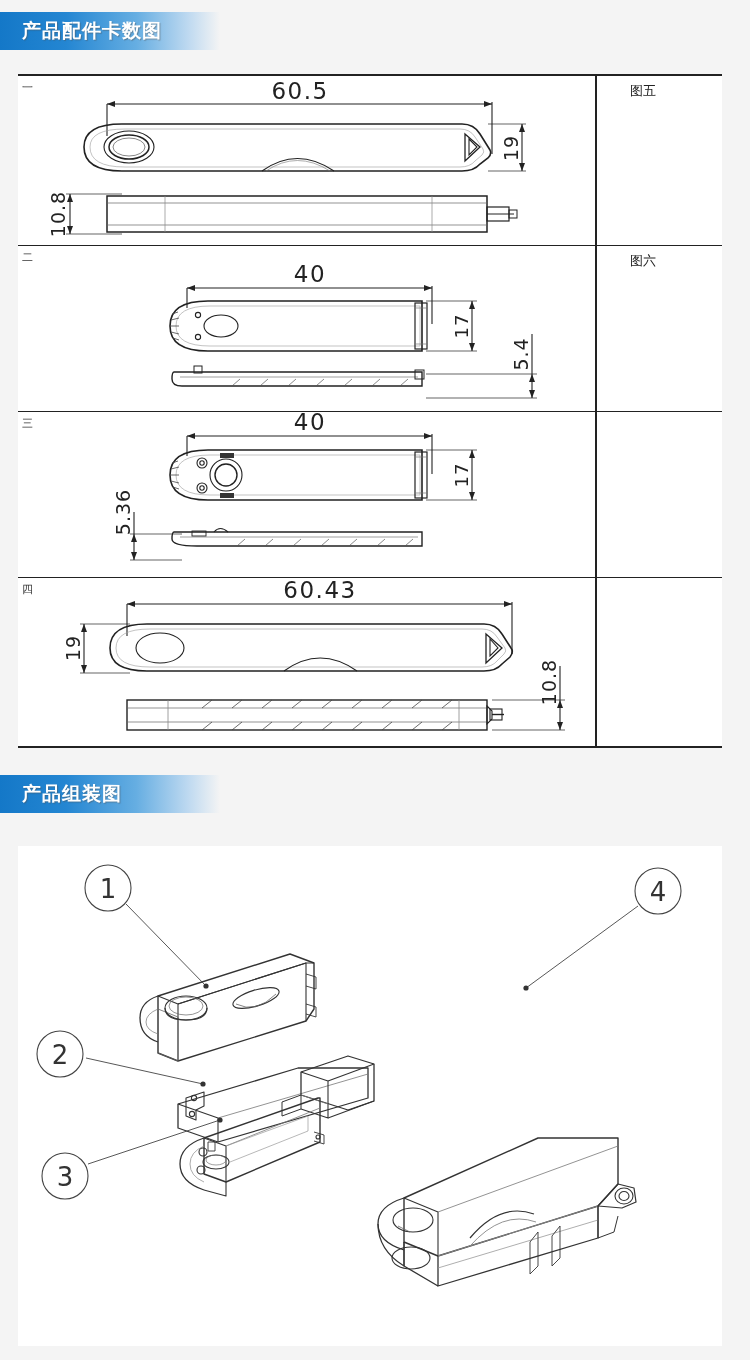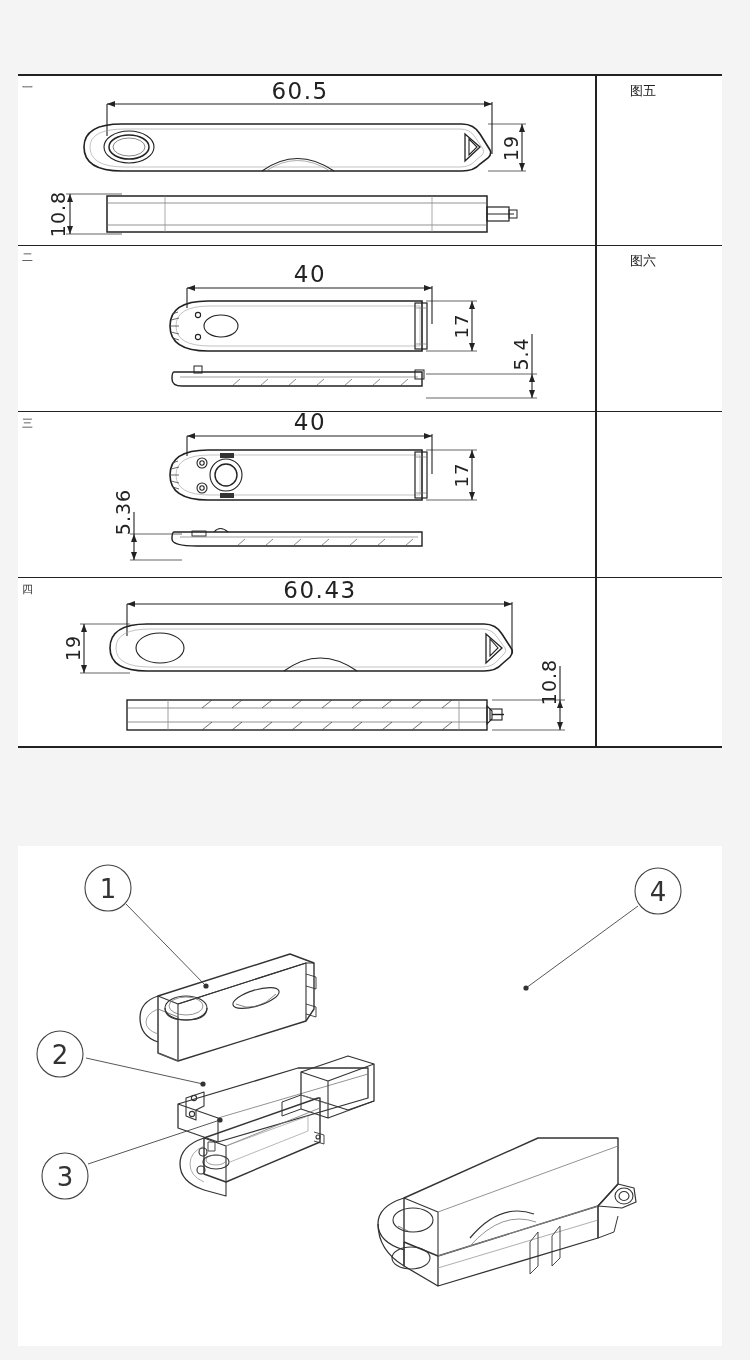--- a/index.html
+++ b/index.html
@@ -103,20 +103,23 @@
     height: 500px;
     background: #ffffff;
   }
   .assembly-panel svg { display: block; }
 </style>
 </head>
 <body>
 
 <div class="page">
 
+  <div class="section-header" id="header-parts">
+    <span class="title">产品配件卡数图</span>
+  </div>
 
   <div class="specs-panel">
 
     <div class="spec-row" style="height:170px;">
       <span class="row-index">一</span>
       <div class="fig-divider"></div>
       <span class="fig-label">图五</span>
       <div class="drawing-area">
         <svg width="577" height="170" viewBox="0 0 577 170">
           <g fill="none" stroke="#222" stroke-width="1.1">
@@ -393,20 +396,23 @@
             <text x="298" y="20" font-size="23" text-anchor="middle" letter-spacing="1.5">60.43</text>
             <text x="58" y="70" font-size="19" text-anchor="middle" transform="rotate(-90 58 70)" letter-spacing="1">19</text>
             <text x="534" y="104" font-size="19" text-anchor="middle" transform="rotate(-90 534 104)" letter-spacing="1">10.8</text>
           </g>
         </svg>
       </div>
     </div>
 
   </div>
 
+  <div class="section-header" id="header-assembly">
+    <span class="title">产品组装图</span>
+  </div>
 
   <div class="assembly-panel">
     <svg width="704" height="500" viewBox="0 0 704 500">
       <g fill="none" stroke="#333" stroke-width="1.1" stroke-linejoin="round">
 
         <g>
           <path d="M140,150 L272,108 L296,117 L296,163 L288,175 L160,215 L140,207 Z" stroke-width="1.4"></path>
           <path d="M140,150 L160,158 L160,215"></path>
           <path d="M160,158 L288,117 L296,117"></path>
           <path d="M160,158 L288,117 L288,175"></path>

